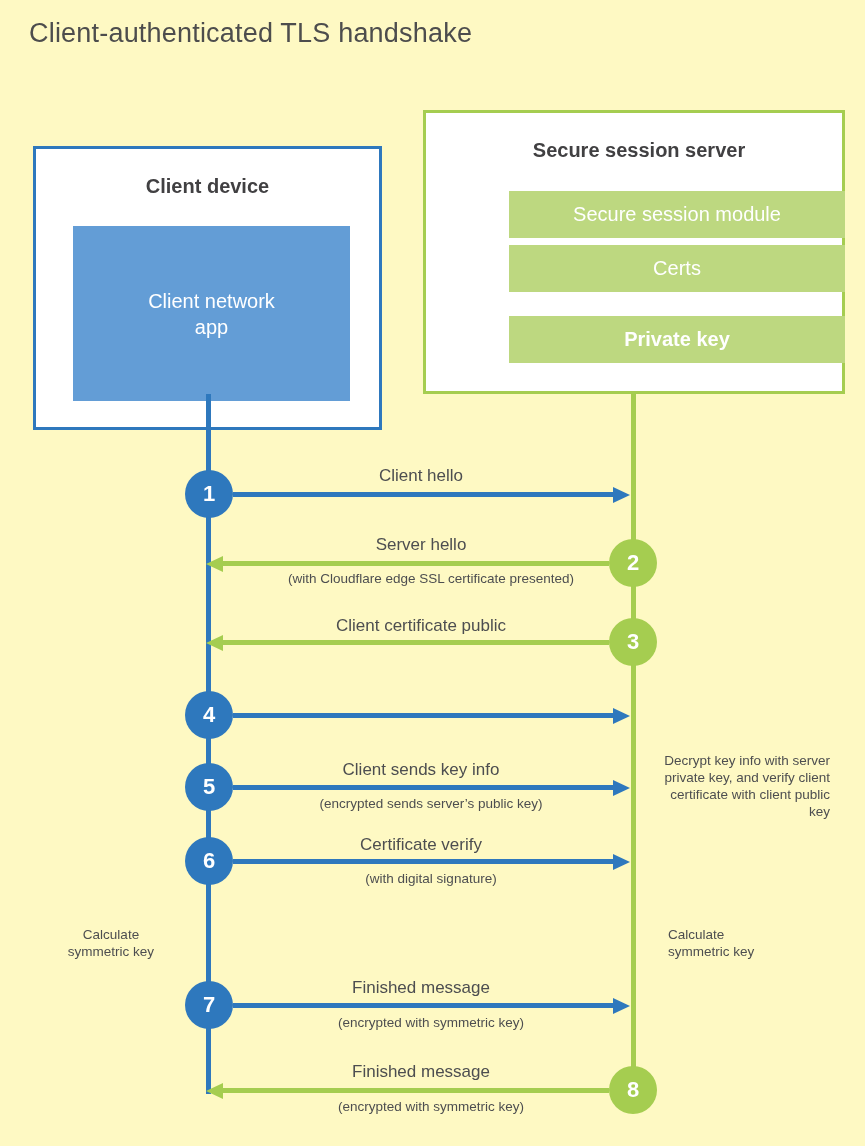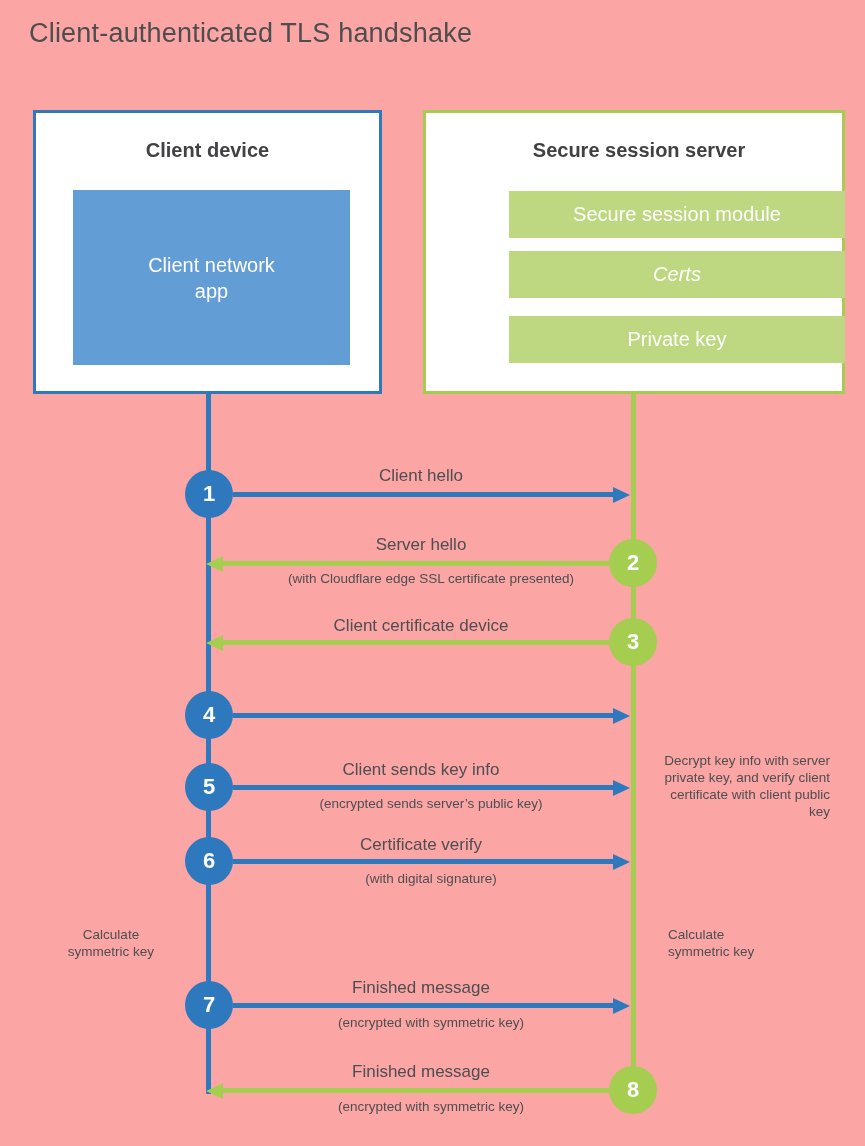--- a/index.html
+++ b/index.html
@@ -5,49 +5,49 @@
   :root{
     --blue:#2e78bd;
     --blue-light:#639dd6;
     --green:#a5cd50;
     --green-light:#bdd880;
     --text:#4d4e50;
     --heading:#414042;
   }
   *{margin:0;padding:0;box-sizing:border-box;}
   body{background:#ffffff;font-family:"Liberation Sans",sans-serif;}
-  .canvas{position:relative;width:865px;height:1146px;background:#fca5a5;overflow:hidden;}
+  .canvas{position:relative;width:865px;height:1146px;background:#fef9c3;overflow:hidden;}
 
   .page-title{
     position:absolute;left:29px;top:18px;
     font-size:27px;font-weight:300;color:#4d4d4d;letter-spacing:.2px;
   }
 
   
   .actor-box{position:absolute;top:110px;height:284px;background:#fff;}
-  .client-box{left:33px;width:349px;border:3px solid var(--blue);}
+  .client-box{left:33px;width:349px;border:3px solid var(--blue);margin-top:36px;}
   .server-box{left:423px;width:422px;border:3px solid var(--green);padding-left:10px;}
   .actor-title{
     margin-top:26px;text-align:center;
     font-size:20px;font-weight:bold;color:var(--heading);
   }
   .client-module{
     position:absolute;left:37px;top:77px;width:277px;height:175px;
     background:var(--blue-light);
     display:flex;align-items:center;justify-content:center;text-align:center;
     color:#fff;font-size:20px;line-height:1.3;
   }
   .client-module span{display:block;width:160px;}
   .server-bar{
     position:absolute;left:43px;width:336px;height:47px;
     background:var(--green-light);
     display:flex;align-items:center;justify-content:center;
     color:#fff;font-size:20px;margin-left:40px;
   }
-  .bar-0{top:78px;} .bar-1{top:138px;font-style:italic;} .bar-2{top:203px;}
+  .bar-0{top:78px;} .bar-1{top:132px;} .bar-2{top:203px;font-weight:bold;}
 
   
   .lifeline{position:absolute;top:394px;width:5px;}
   .lifeline-client{left:206px;height:700px;background:var(--blue);}
   .lifeline-server{left:631px;height:696px;background:var(--green);}
 
   
   .step-circle{
     position:absolute;width:48px;height:48px;border-radius:50%;
     display:flex;align-items:center;justify-content:center;
@@ -113,21 +113,21 @@
 
   <div class="msg-label" style="top:466px">Client hello</div>
   <div class="arrow arrow-right" style="top:492px"></div>
   <div class="step-circle circle-blue" style="top:470px">1</div>
 
   <div class="msg-label" style="top:535px">Server hello</div>
   <div class="arrow arrow-left" style="top:561px"></div>
   <div class="msg-sub" style="top:571px">(with Cloudflare edge SSL certificate presented)</div>
   <div class="step-circle circle-green" style="top:539px">2</div>
 
-  <div class="msg-label" style="top:616px">Client certificate device</div>
+  <div class="msg-label" style="top:616px">Client certificate public</div>
   <div class="arrow arrow-left" style="top:640px"></div>
   <div class="step-circle circle-green" style="top:618px">3</div>
 
   <div class="arrow arrow-right" style="top:713px"></div>
   <div class="step-circle circle-blue" style="top:691px">4</div>
 
   <div class="msg-label" style="top:760px">Client sends key info</div>
   <div class="arrow arrow-right" style="top:785px"></div>
   <div class="msg-sub" style="top:796px">(encrypted sends server’s public key)</div>
   <div class="step-circle circle-blue" style="top:763px">5</div>

